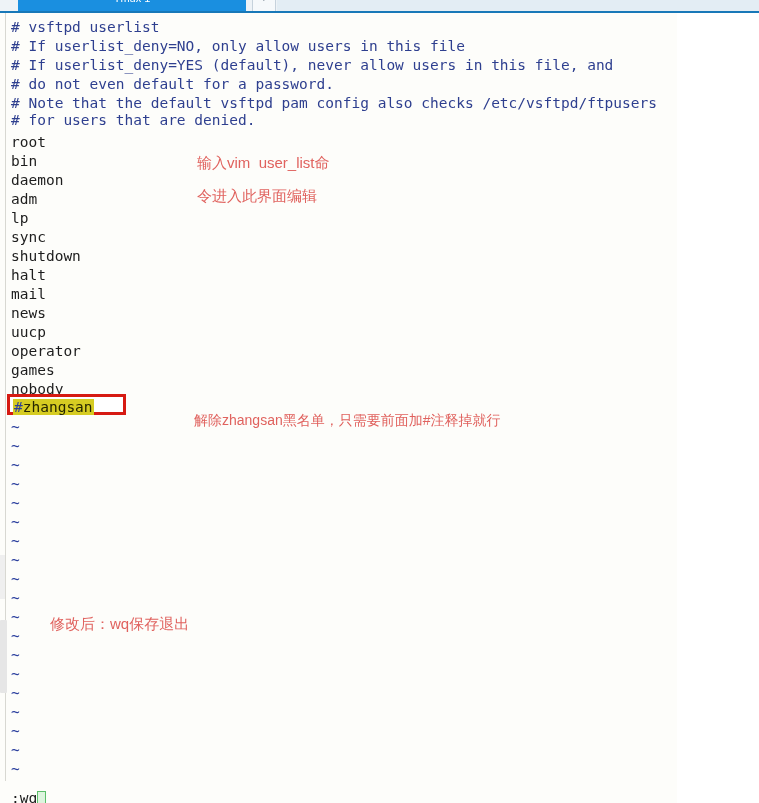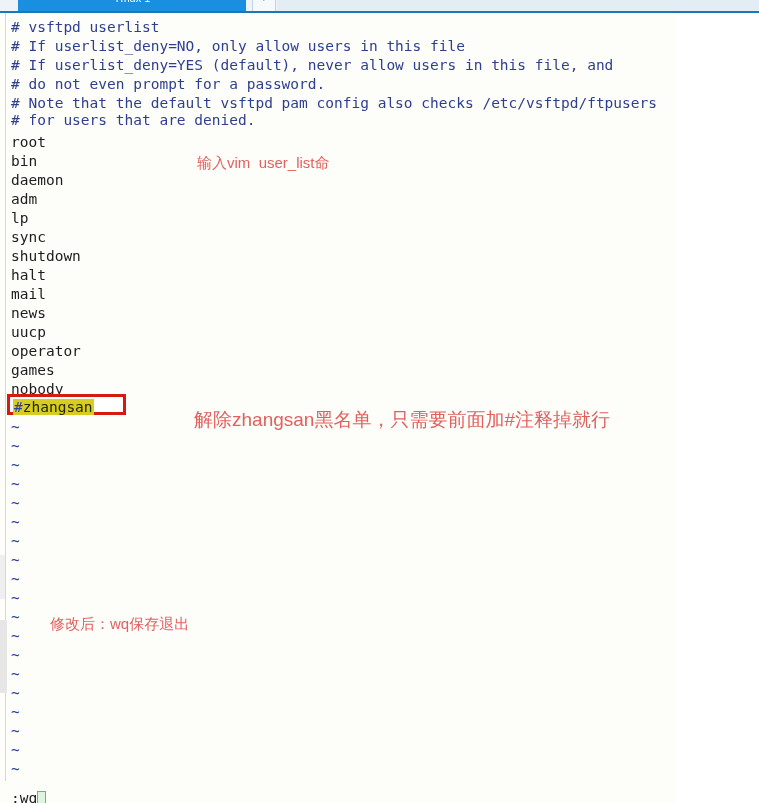--- a/index.html
+++ b/index.html
@@ -128,21 +128,21 @@
   .annot {
     position: absolute;
     color: #e0625e;
     font-family: Liberation Sans, sans-serif;
     font-size: 15px;
     white-space: pre;
     line-height: 22px;
   }
   #annot-1 { left: 197px; top: 139px; }
   #annot-2 { left: 197px; top: 172px; }
-  #annot-3 { left: 194px; top: 396px; font-size: 19px; }
+  #annot-3 { left: 194px; top: 396px; font-size: 14px; }
   #annot-4 { left: 50px;  top: 600px; font-size: 15px; }
 
   
   #cmdline {
     position: absolute;
     left: 11px;
     top: 776px;
     height: 18px;
     line-height: 18px;
     font-family: "DejaVu Sans Mono", "Liberation Mono", monospace;
@@ -185,21 +185,21 @@
 </div>
 <div id="tab-underline"></div>
 
 <div id="editor">
 
   <div id="editor-left-rule"></div>
 
   <div class="code-line c-comment" style="top:5px"># vsftpd userlist</div>
   <div class="code-line c-comment" style="top:24px"># If userlist_deny=NO, only allow users in this file</div>
   <div class="code-line c-comment" style="top:43px"># If userlist_deny=YES (default), never allow users in this file, and</div>
-  <div class="code-line c-comment" style="top:62px"># do not even prompt for a password.</div>
+  <div class="code-line c-comment" style="top:62px"># do not even default for a password.</div>
   <div class="code-line c-comment" style="top:81px"># Note that the default vsftpd pam config also checks /etc/vsftpd/ftpusers</div>
   <div class="code-line c-comment" style="top:98px"># for users that are denied.</div>
 
   <div class="code-line c-text" style="top:120px">root</div>
   <div class="code-line c-text" style="top:139px">bin</div>
   <div class="code-line c-text" style="top:158px">daemon</div>
   <div class="code-line c-text" style="top:177px">adm</div>
   <div class="code-line c-text" style="top:196px">lp</div>
   <div class="code-line c-text" style="top:215px">sync</div>
   <div class="code-line c-text" style="top:234px">shutdown</div>
@@ -229,20 +229,21 @@
   <div class="code-line c-tilde" style="top:614px">~</div>
   <div class="code-line c-tilde" style="top:633px">~</div>
   <div class="code-line c-tilde" style="top:652px">~</div>
   <div class="code-line c-tilde" style="top:671px">~</div>
   <div class="code-line c-tilde" style="top:690px">~</div>
   <div class="code-line c-tilde" style="top:709px">~</div>
   <div class="code-line c-tilde" style="top:728px">~</div>
   <div class="code-line c-tilde" style="top:747px">~</div>
 
   <div class="annot" id="annot-1">输入vim  user_list命</div>
+  <div class="annot" id="annot-2">令进入此界面编辑</div>
   <div class="annot" id="annot-3">解除zhangsan黑名单，只需要前面加#注释掉就行</div>
   <div class="annot" id="annot-4">修改后：wq保存退出</div>
 
   <div id="cmdline"><span>:wq</span><span id="cmd-cursor"></span></div>
 
   <div id="left-scroll-nub"></div>
   <div id="left-scroll"></div>
 </div>
 
 </body></html>

